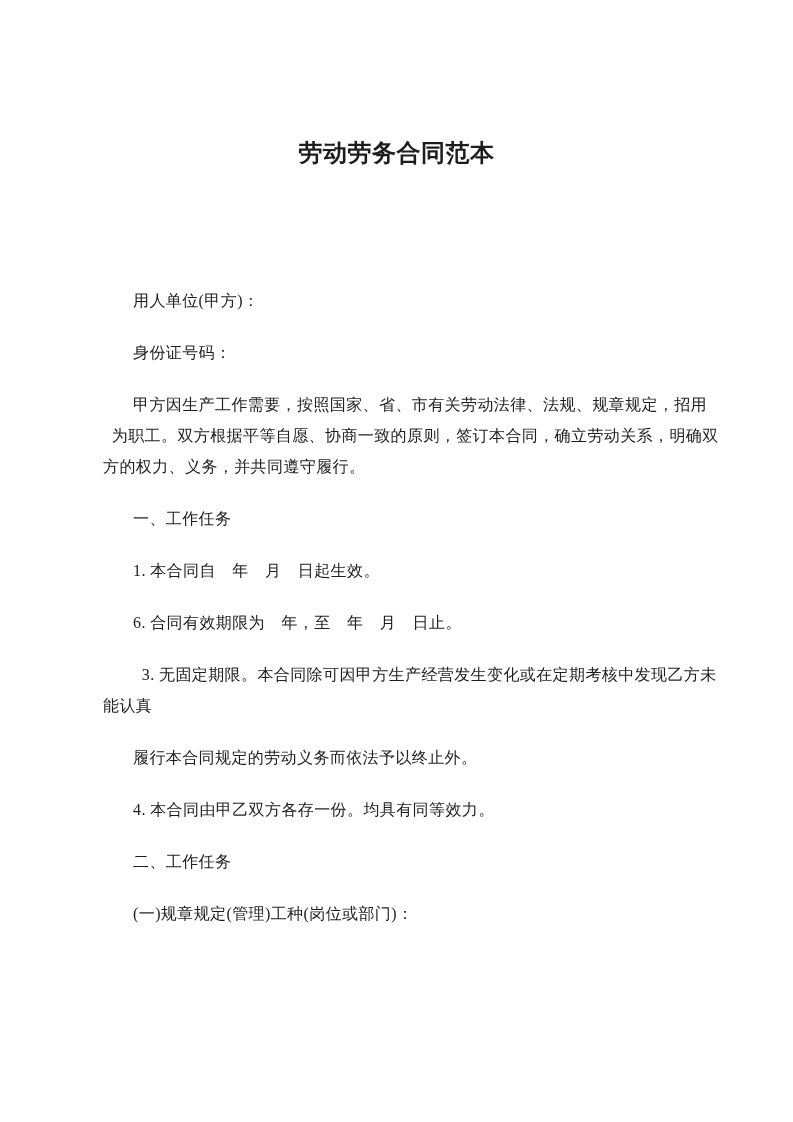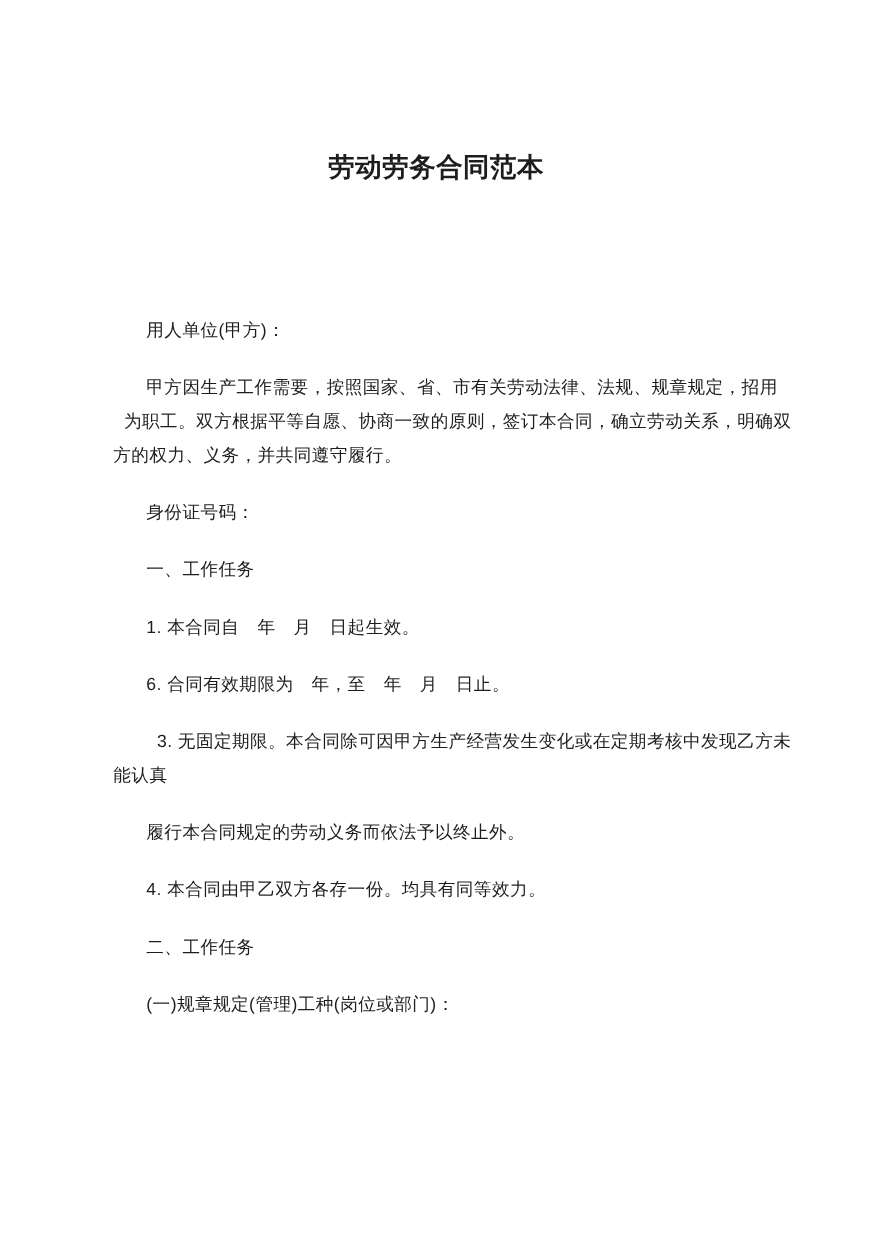--- a/index.html
+++ b/index.html
@@ -24,20 +24,21 @@
     letter-spacing: 0.5px;
     line-height: 26px;
   }
   .content {
     margin: 119px 88px 0 103px;
     font-size: 16px;
     letter-spacing: 0.4px;
   }
   .para {
     margin: 0 0 21px 0;
+    font-family: Liberation Serif, serif;
   }
   .line {
     white-space: pre;
     line-height: 31px;
     height: 31px;
   }
   .first {
     text-indent: 30px;
   }
   .page-number {
@@ -58,27 +59,27 @@
   <div class="doc-title">劳动劳务合同范本</div>
 
   <div class="content">
 
     <div class="para">
       <div class="line first">用人单位(甲方)：</div>
     </div>
 
 
     <div class="para">
+      <div class="line first">身份证号码：</div>
+    </div>
+
+    <div class="para">
       <div class="line first">甲方因生产工作需要，按照国家、省、市有关劳动法律、法规、规章规定，招用</div>
       <div class="line">  为职工。双方根据平等自愿、协商一致的原则，签订本合同，确立劳动关系，明确双</div>
       <div class="line">方的权力、义务，并共同遵守履行。</div>
-    </div>
-
-    <div class="para">
-      <div class="line first">身份证号码：</div>
     </div>
 
     <div class="para">
       <div class="line first">一、工作任务</div>
     </div>
 
     <div class="para">
       <div class="line first">1. 本合同自　年　月　日起生效。</div>
     </div>
 

